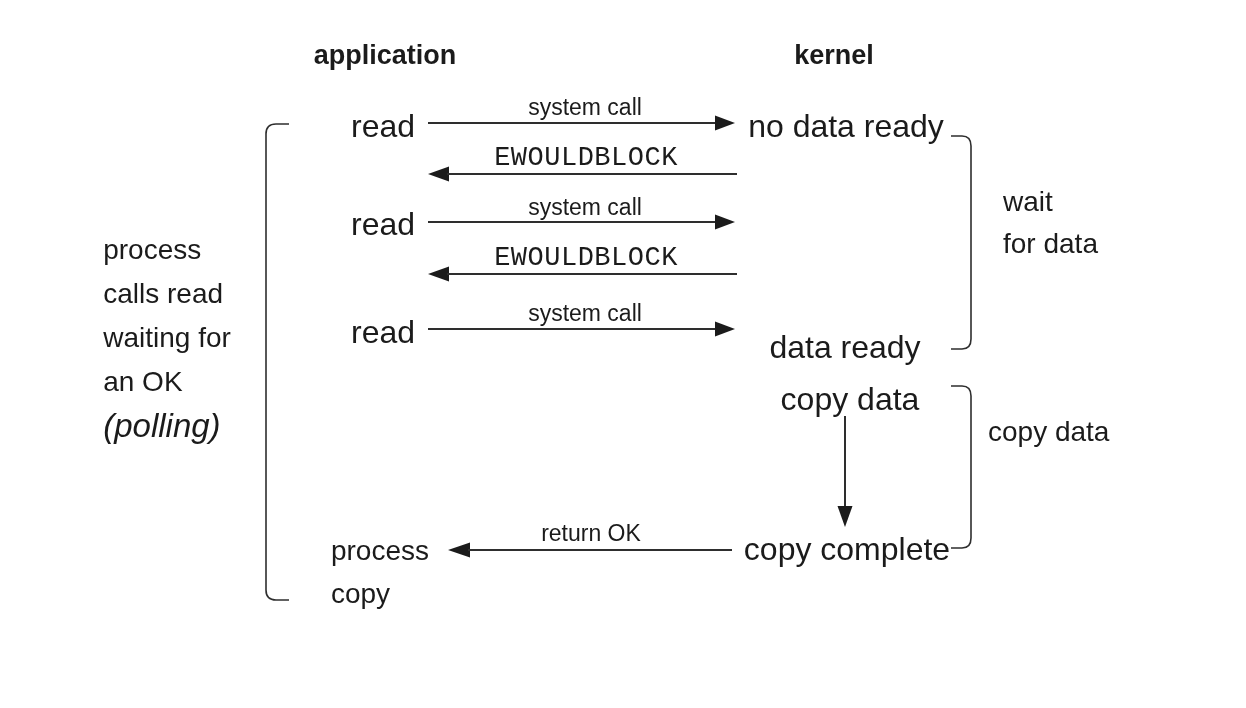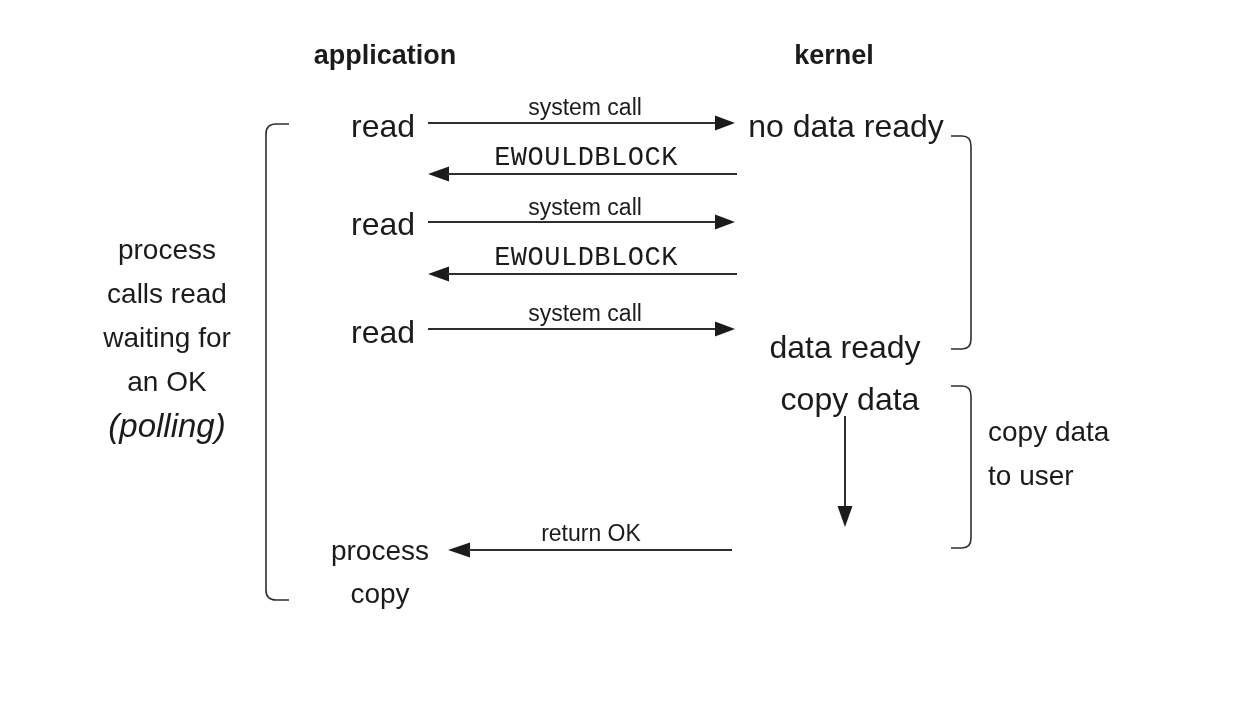--- a/index.html
+++ b/index.html
@@ -26,21 +26,21 @@
     color:var(--ink);
   }
   .hdr{font-weight:bold;font-size:27px;}
   .arrow-lbl{font-size:23px;}
   .mono-lbl{font-family:"Liberation Mono", monospace;font-size:27px;letter-spacing:0.5px;}
   .note{
     position:absolute;
     font-size:28px;
     color:var(--ink);
   }
-  .note.centered{transform:translateX(-50%);text-align:center;}
+  .note.centered{transform:translateX(-50%);}
   .polling-note{line-height:44px;}
   .polling-em{font-style:italic;font-size:33px;}
   .proc-data-note{line-height:43px;}
   .wait-note{line-height:42px;text-align:left;}
   .copy-note{line-height:44px;text-align:left;}
   line{stroke:var(--line);stroke-width:2;}
   polygon{fill:var(--ink);stroke:none;}
   path.bracket{fill:none;stroke:var(--line);stroke-width:1.6;}
 </style>
 </head>
@@ -108,33 +108,37 @@
   <div class="lbl arrow-lbl" style="left:585px;top:107px">system call</div>
   <div class="lbl mono-lbl" style="left:586px;top:158px">EWOULDBLOCK</div>
   <div class="lbl arrow-lbl" style="left:585px;top:207px">system call</div>
   <div class="lbl mono-lbl" style="left:586px;top:258px">EWOULDBLOCK</div>
   <div class="lbl arrow-lbl" style="left:585px;top:313px">system call</div>
   <div class="lbl arrow-lbl" style="left:591px;top:533px">return OK</div>
 
   <div class="lbl" style="left:846px;top:126px">no data ready</div>
   <div class="lbl" style="left:845px;top:347px">data ready</div>
   <div class="lbl" style="left:850px;top:399px">copy data</div>
+  <div class="lbl" style="left:847px;top:549px">copy complete</div>
 
   <div class="note centered proc-data-note" style="left:380px;top:529px">
     <div>process</div>
     <div>copy</div>
   </div>
 
   <div class="note centered polling-note" style="left:167px;top:228px">
     <div>process</div>
     <div>calls read</div>
     <div>waiting for</div>
     <div>an OK</div>
     <div class="polling-em">(polling)</div>
   </div>
 
+  <div class="note wait-note" style="left:1003px;top:181px">
+    <div>wait</div>
+    <div>for data</div>
+  </div>
 
   <div class="note copy-note" style="left:988px;top:410px">
     <div>copy data</div>
-    <div>to user</div>
   </div>
 
 </div>
 
 </body></html>

